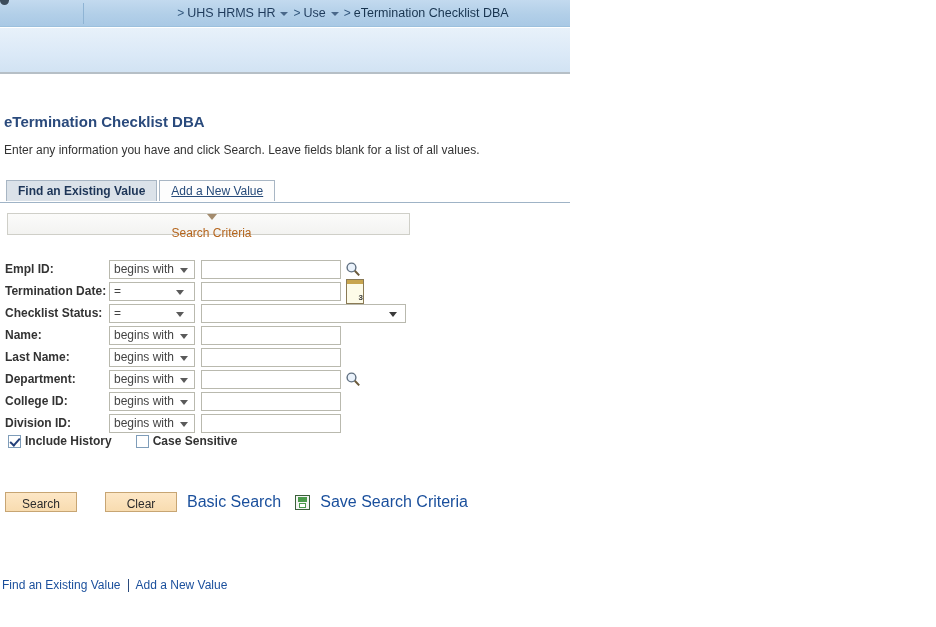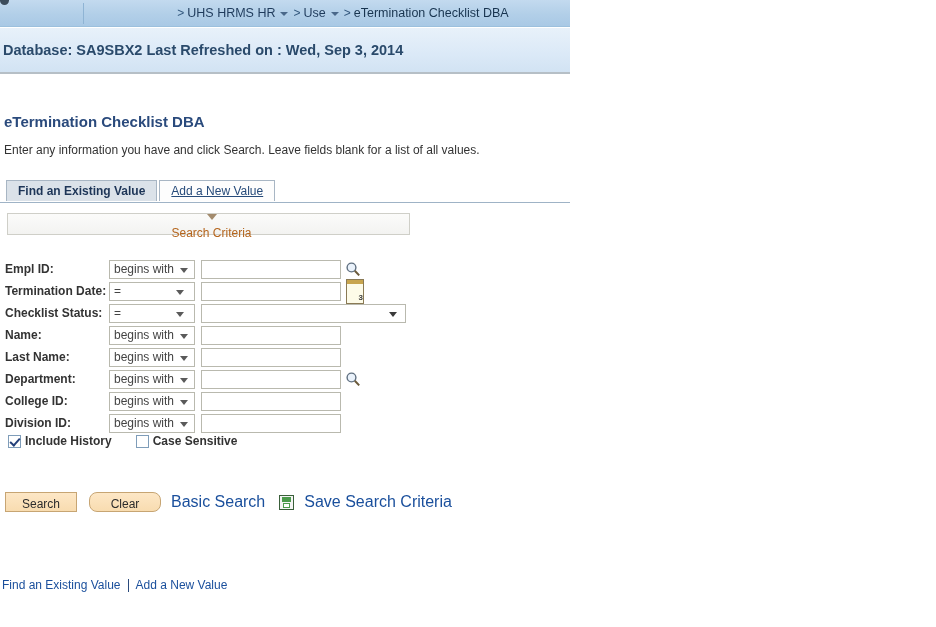--- a/index.html
+++ b/index.html
@@ -327,21 +327,21 @@
     background: linear-gradient(to bottom, #fde7c6 0%, #f8dcb0 100%);
     border: 1px solid #c7a573;
     box-sizing: border-box;
     font-size: 12px;
     color: #2c2c2c;
     display: flex;
     align-items: flex-end;
     justify-content: center;
     font-family: "Liberation Sans", sans-serif;
   }
-  .pbutton.clear { margin-left: 12px; border-radius: 8px; }
+  .pbutton.clear { margin-left: 28px; }
   .plink {
     color: #1a4f9c;
     font-size: 16px;
     margin-left: 10px;
     white-space: nowrap;
   }
   .save-icon {
     width: 15px; height: 15px;
     margin-left: 14px;
     background: #f4f4f4;
@@ -412,21 +412,20 @@
 
   <span class="crumb-sep">&gt;</span>
   <span class="crumb">Use</span>
   <span class="caret" style="margin-left:5px"></span>
 
   <span class="crumb-sep">&gt;</span>
   <span class="crumb crumb-last">eTermination Checklist DBA</span>
 </div>
 
 <div class="oracle-band">
-  <span class="db-text">Database: SA9SBX2 Last Refreshed on : Wed, Sep 3, 2014</span>
 </div>
 
 <div class="page-title">eTermination Checklist DBA</div>
 <div class="page-instructions">Enter any information you have and click Search. Leave fields blank for a list of all values.</div>
 
 <div class="tabstrip">
   <div class="tab tab-active">
     <span class="tab-label">Find an Existing Value</span>
   </div>
   <div class="tab tab-inactive">

